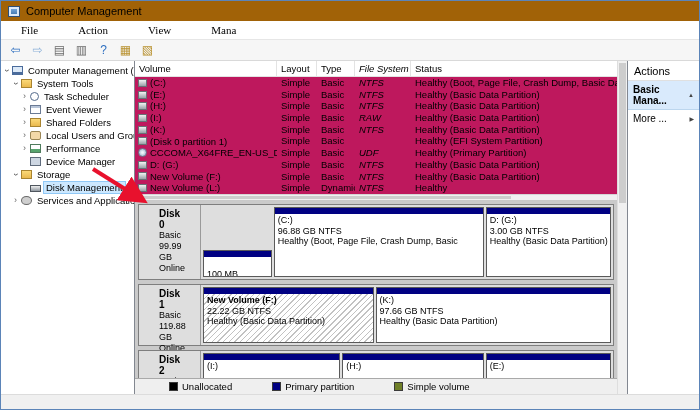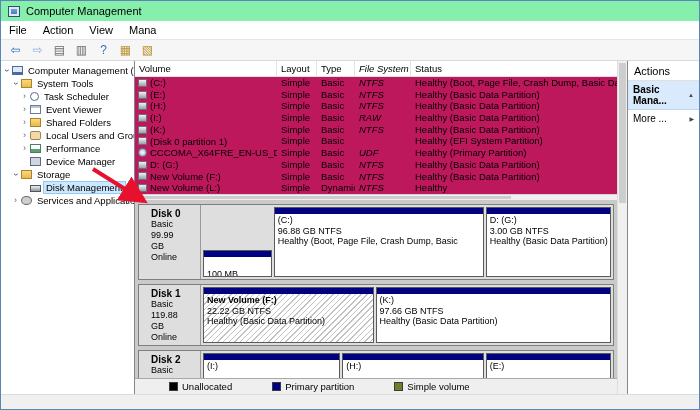--- a/index.html
+++ b/index.html
@@ -1,27 +1,27 @@
 <!DOCTYPE html>
 <html><head>
 <meta charset="utf-8">
 <style>
   * { box-sizing: border-box; margin: 0; padding: 0; }
   body { font-family: "Liberation Sans", sans-serif; background: #9aa5b1; }
   .window { position: relative; width: 700px; height: 410px; background: #f0f0f0;
             border: 1px solid #5b84b8; overflow: hidden; cursor: default; }
 
   
-  .titlebar { height: 20px; background: #86efac; display: flex; align-items: center; gap: 6px;
+  .titlebar { height: 20px; background: #a16207; display: flex; align-items: center; gap: 6px;
               padding: 0 7px; font-size: 11px; color: #000; }
   .app-icon { width: 12px; height: 11px; flex: none;
               background: linear-gradient(#7fb2e5, #3a6ea5); border: 1px solid #2c4f78;
               box-shadow: inset 0 0 0 2px #dce9f7; }
   .menubar { height: 18px; background: #fff; display: flex; align-items: center; font-size: 11px; }
-  .menu-item { padding: 1px 8px; }
+  .menu-item { padding: 1px 20px; font-family: Liberation Serif, serif; }
   .toolbar { height: 22px; background: #f6f6f6; border-top: 1px solid #e6e6e6;
              border-bottom: 1px solid #d9d9d9; display: flex; align-items: center;
              padding: 0 5px; gap: 3px; }
   .tool-icon { width: 19px; height: 18px; display: flex; align-items: center;
                justify-content: center; font-size: 12px; line-height: 1; }
 
   
   .main { display: flex; height: 333px; }
 
   
@@ -69,21 +69,21 @@
 
   .splitter { height: 7px; flex: none; background: #f0f0f0; border-top: 1px solid #d5d5d5;
               border-bottom: 1px solid #c9c9c9; position: relative; }
   .splitter .h-thumb { position: absolute; left: 0; top: 1px; bottom: 1px; width: 78%; background: #cdcdcd; }
 
   
   .graph { flex: 1; min-height: 0; background: #cacaca; padding: 3px;
            display: flex; flex-direction: column; gap: 4px; overflow: hidden; }
   .disk-band { display: flex; flex: none; border: 1px solid #7e7e7e; background: #dedede; }
   .band-0 { height: 76px; } .band-1 { height: 62px; } .band-2 { height: 62px; }
-  .disk-head { width: 62px; flex: none; padding: 3px 12px; font-size: 9px; line-height: 11px;
+  .disk-head { width: 62px; flex: none; padding: 3px 20px; font-size: 9px; line-height: 11px;
                border-right: 1px solid #9a9a9a; }
   .disk-head .dname { font-weight: bold; font-size: 10px; }
   .parts { flex: 1; min-width: 0; display: flex; padding: 2px; gap: 2px; }
   .part { border: 1px solid #5a5a5a; background: #fff; display: flex; flex-direction: column; min-width: 0; }
   .part-strip { height: 6px; flex: none; }
   .part-body { flex: 1; padding: 1px 3px; font-size: 9px; line-height: 10.5px;
                white-space: nowrap; overflow: hidden; }
   .p-title { min-height: 10.5px; }
   .part.selected .part-body { background: repeating-linear-gradient(135deg, #ffffff 0 3px, #c2c2c2 3px 4px); }
   .part.selected .p-title { font-weight: bold; }

